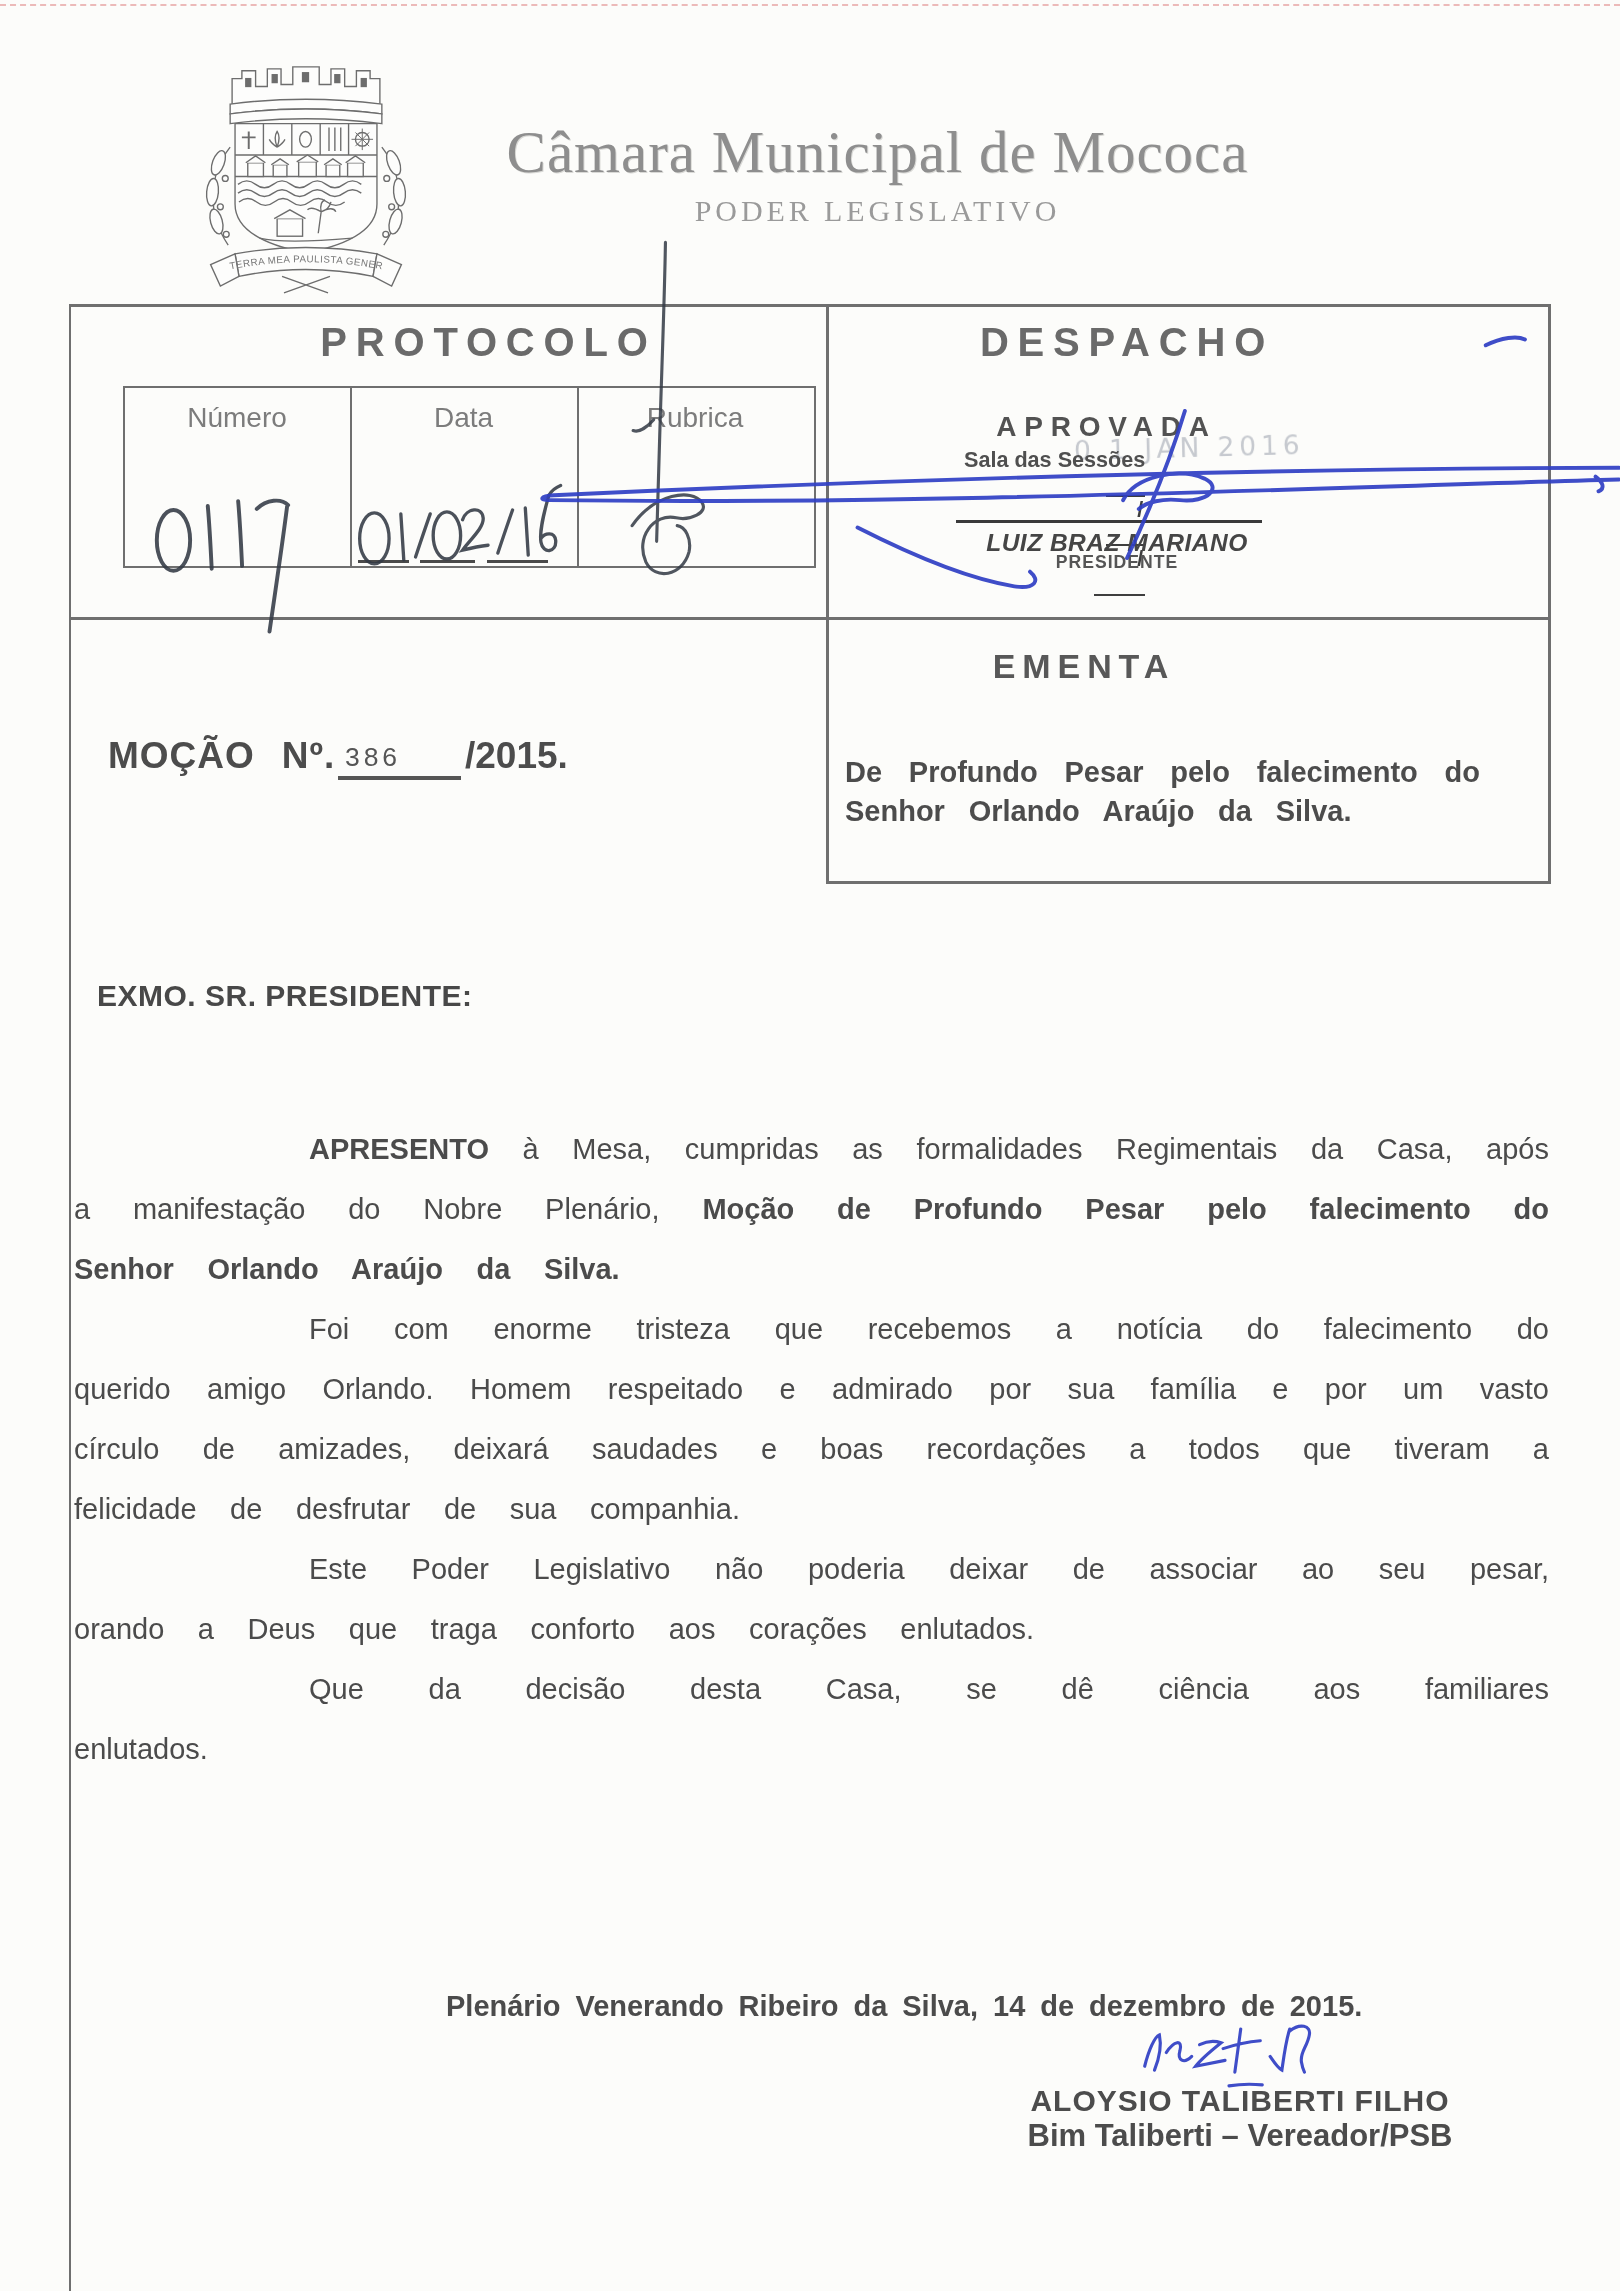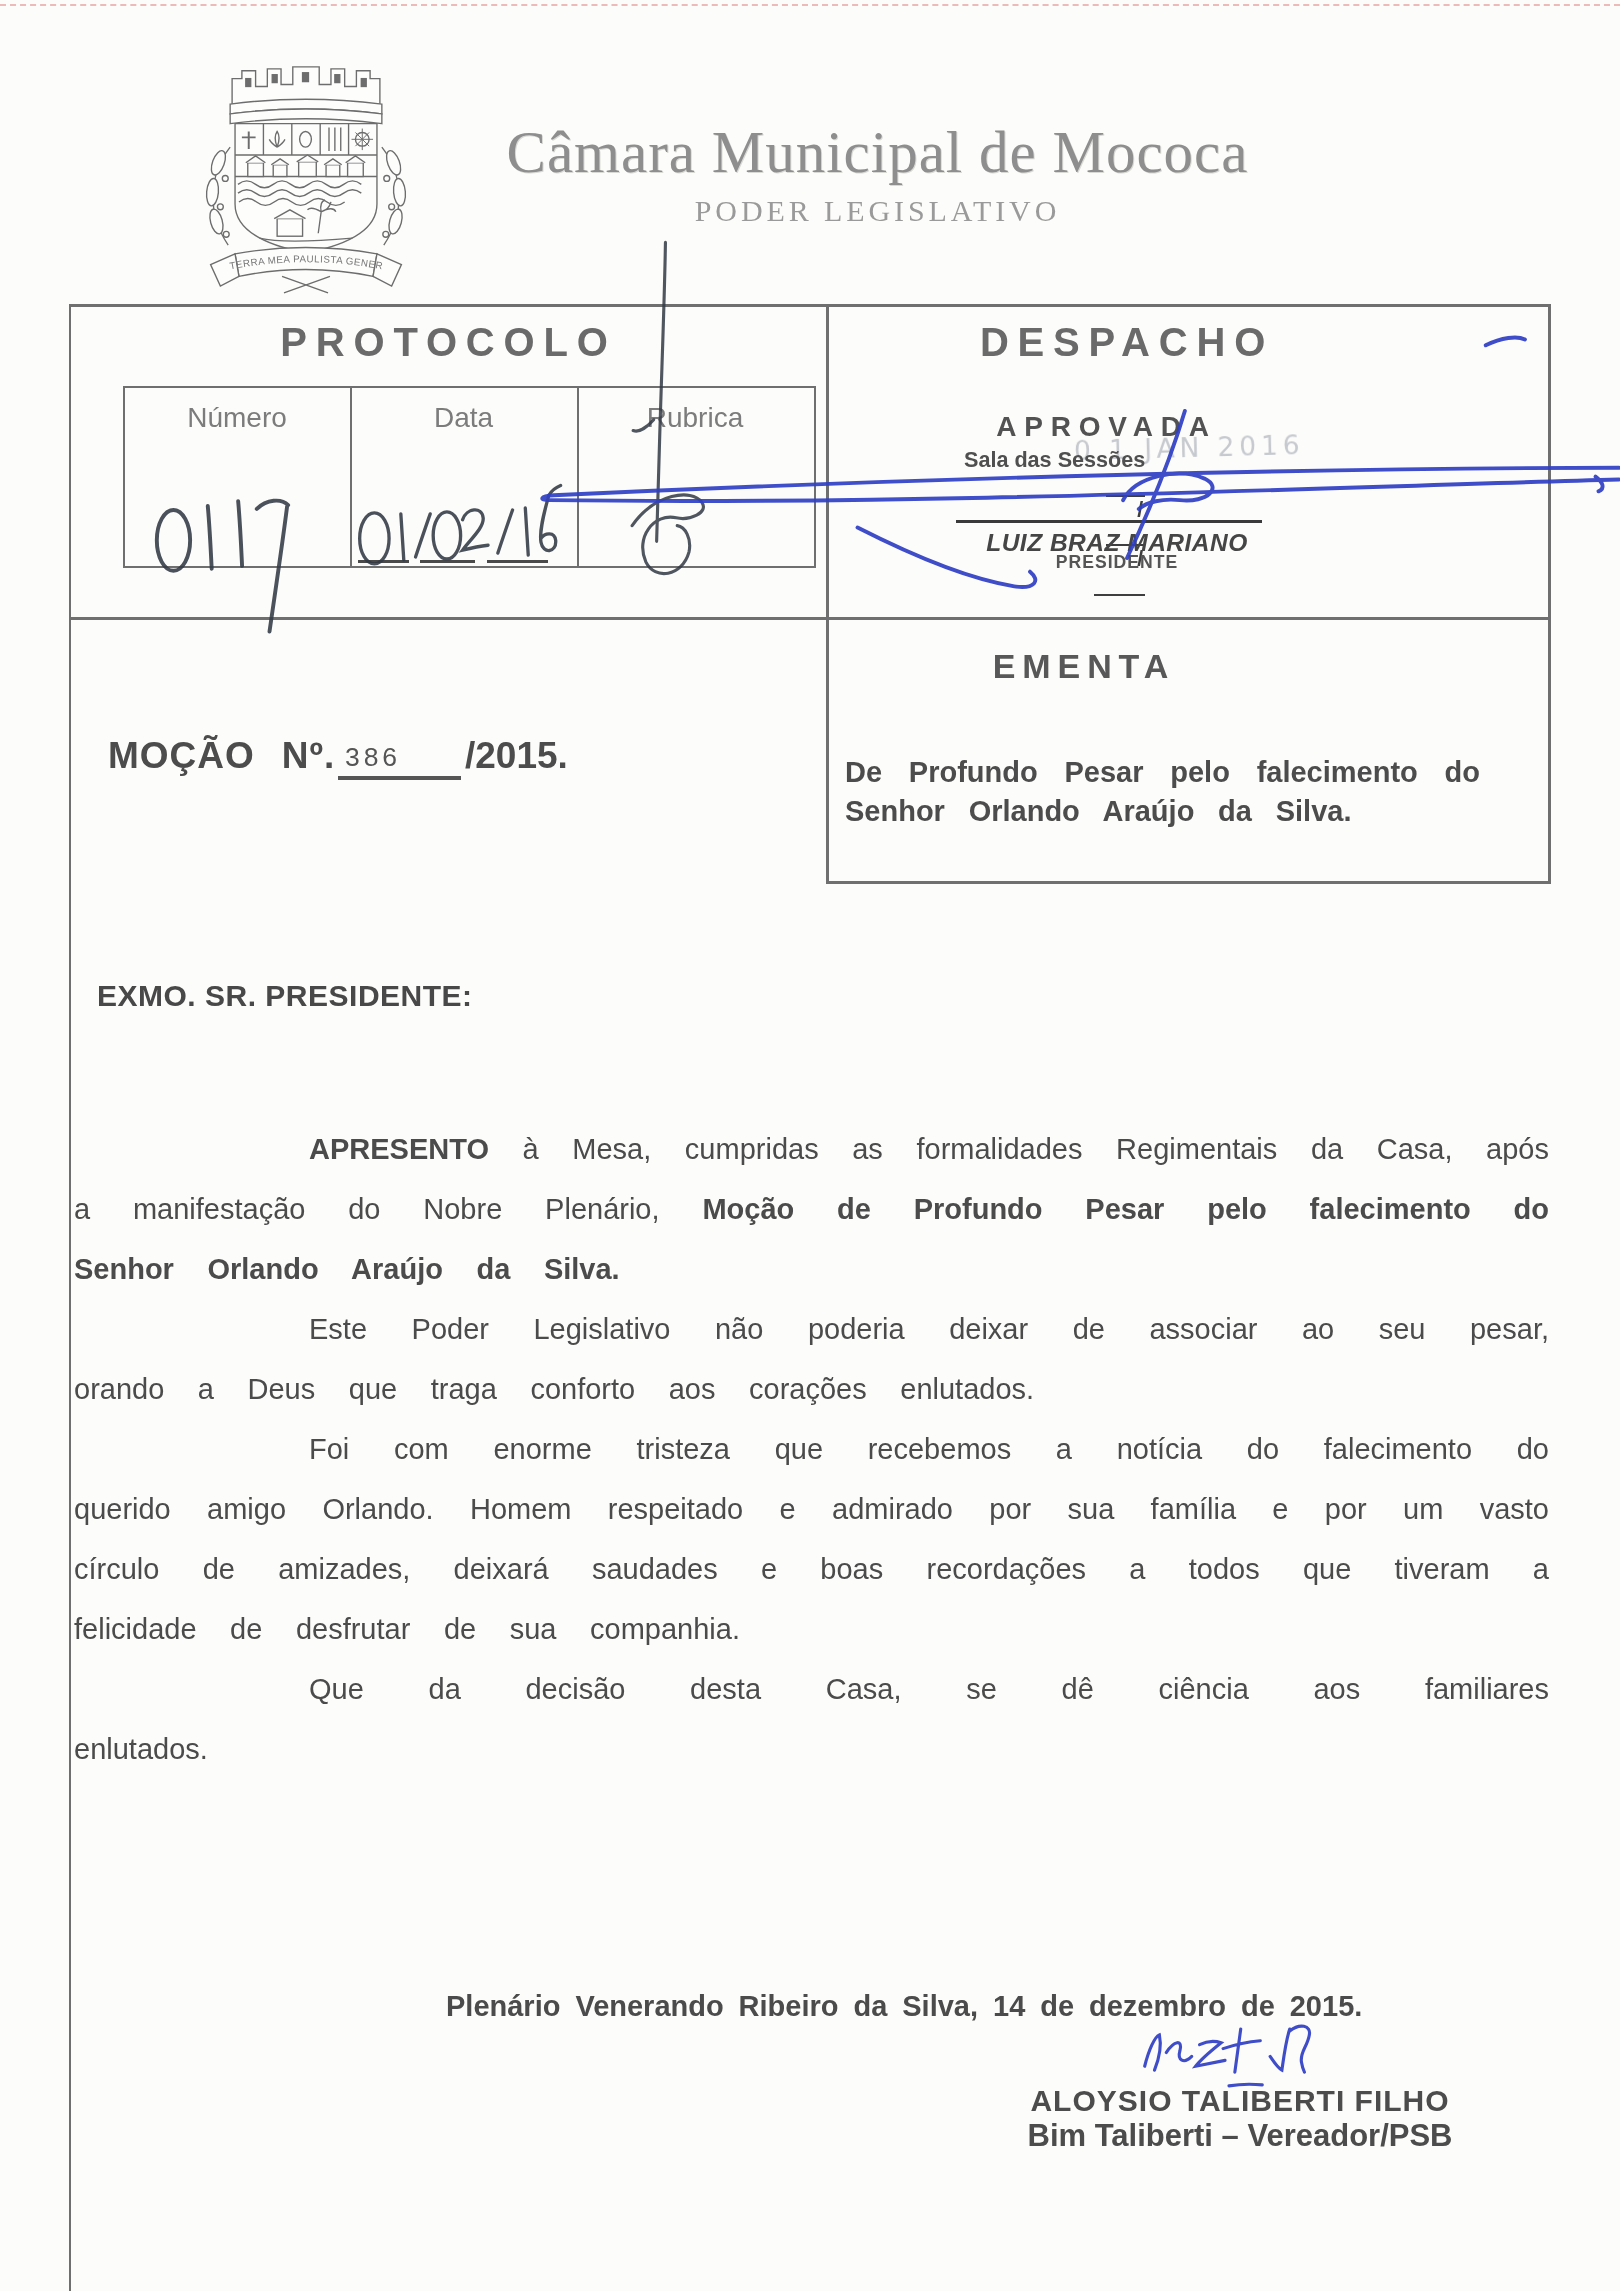--- a/index.html
+++ b/index.html
@@ -159,21 +159,21 @@
   <div class="ln" style="left:350px;top:386px;width:2px;height:181px;"></div>
   <div class="ln" style="left:577px;top:386px;width:2px;height:181px;"></div>
 
   <div class="ln" style="left:358px;top:560px;width:51px;height:2.9px;background:#4a4a4a;"></div>
   <div class="ln" style="left:420px;top:560px;width:55px;height:2.9px;background:#4a4a4a;"></div>
   <div class="ln" style="left:487px;top:560px;width:61px;height:2.9px;background:#4a4a4a;"></div>
 
   <div class="ln" style="left:956px;top:520px;width:306px;height:2.9px;background:#3a3a3a;"></div>
   <div class="ln" style="left:338px;top:776px;width:123px;height:3.9px;background:#555;"></div>
 
-  <div class="abs ctr sec-title" style="left:69px;width:759px;">PROTOCOLO</div>
+  <div class="abs ctr sec-title" style="left:69px;width:759px;padding-left:40px;">PROTOCOLO</div>
   <div class="abs ctr sec-title" style="left:827px;width:600px;">DESPACHO</div>
 
   <div class="abs ctr col-h" style="left:123px;width:228px;">Número</div>
   <div class="abs ctr col-h" style="left:350px;width:227px;">Data</div>
   <div class="abs ctr col-h" style="left:577px;width:236px;">Rubrica</div>
 
   <div class="abs ctr aprovada">APROVADA</div>
 
   <div class="abs stamp">0 1 JAN 2016</div>
 
@@ -193,22 +193,22 @@
   <div class="abs ementa-text">De Profundo Pesar pelo falecimento do Senhor Orlando Araújo da Silva.</div>
 
   <div class="abs mocao-label">MOÇÃO Nº.</div>
   <div class="abs mocao-number">386</div>
   <div class="abs mocao-year">/2015.</div>
 
   <div class="abs salutation">EXMO. SR. PRESIDENTE:</div>
 
   <div class="abs bodytext">
     <p><span class="b">APRESENTO</span><span> à Mesa, cumpridas as formalidades Regimentais da Casa, após a manifestação do Nobre Plenário, </span><span class="b">Moção de Profundo Pesar pelo falecimento do Senhor Orlando Araújo da Silva.</span></p>
+    <p><span>Foi com enorme tristeza que recebemos a notícia do falecimento do querido amigo Orlando. Homem respeitado e admirado por sua família e por um vasto círculo de amizades, deixará saudades e boas recordações a todos que tiveram a felicidade de desfrutar de sua companhia.</span></p>
     <p><span>Este Poder Legislativo não poderia deixar de associar ao seu pesar, orando a Deus que traga conforto aos corações enlutados.</span></p>
-    <p><span>Foi com enorme tristeza que recebemos a notícia do falecimento do querido amigo Orlando. Homem respeitado e admirado por sua família e por um vasto círculo de amizades, deixará saudades e boas recordações a todos que tiveram a felicidade de desfrutar de sua companhia.</span></p>
     <p class="stretch"><span>Que da decisão desta Casa, se dê ciência aos familiares enlutados.</span></p>
   </div>
 
   <div class="abs closing">Plenário Venerando Ribeiro da Silva, 14 de dezembro de 2015.</div>
 
   <div class="abs ctr auth-name">ALOYSIO TALIBERTI FILHO</div>
   <div class="abs ctr auth-role">Bim Taliberti – Vereador/PSB</div>
 
   <svg class="overlay" width="1620" height="2292" viewBox="0 0 1653 2338">
 

